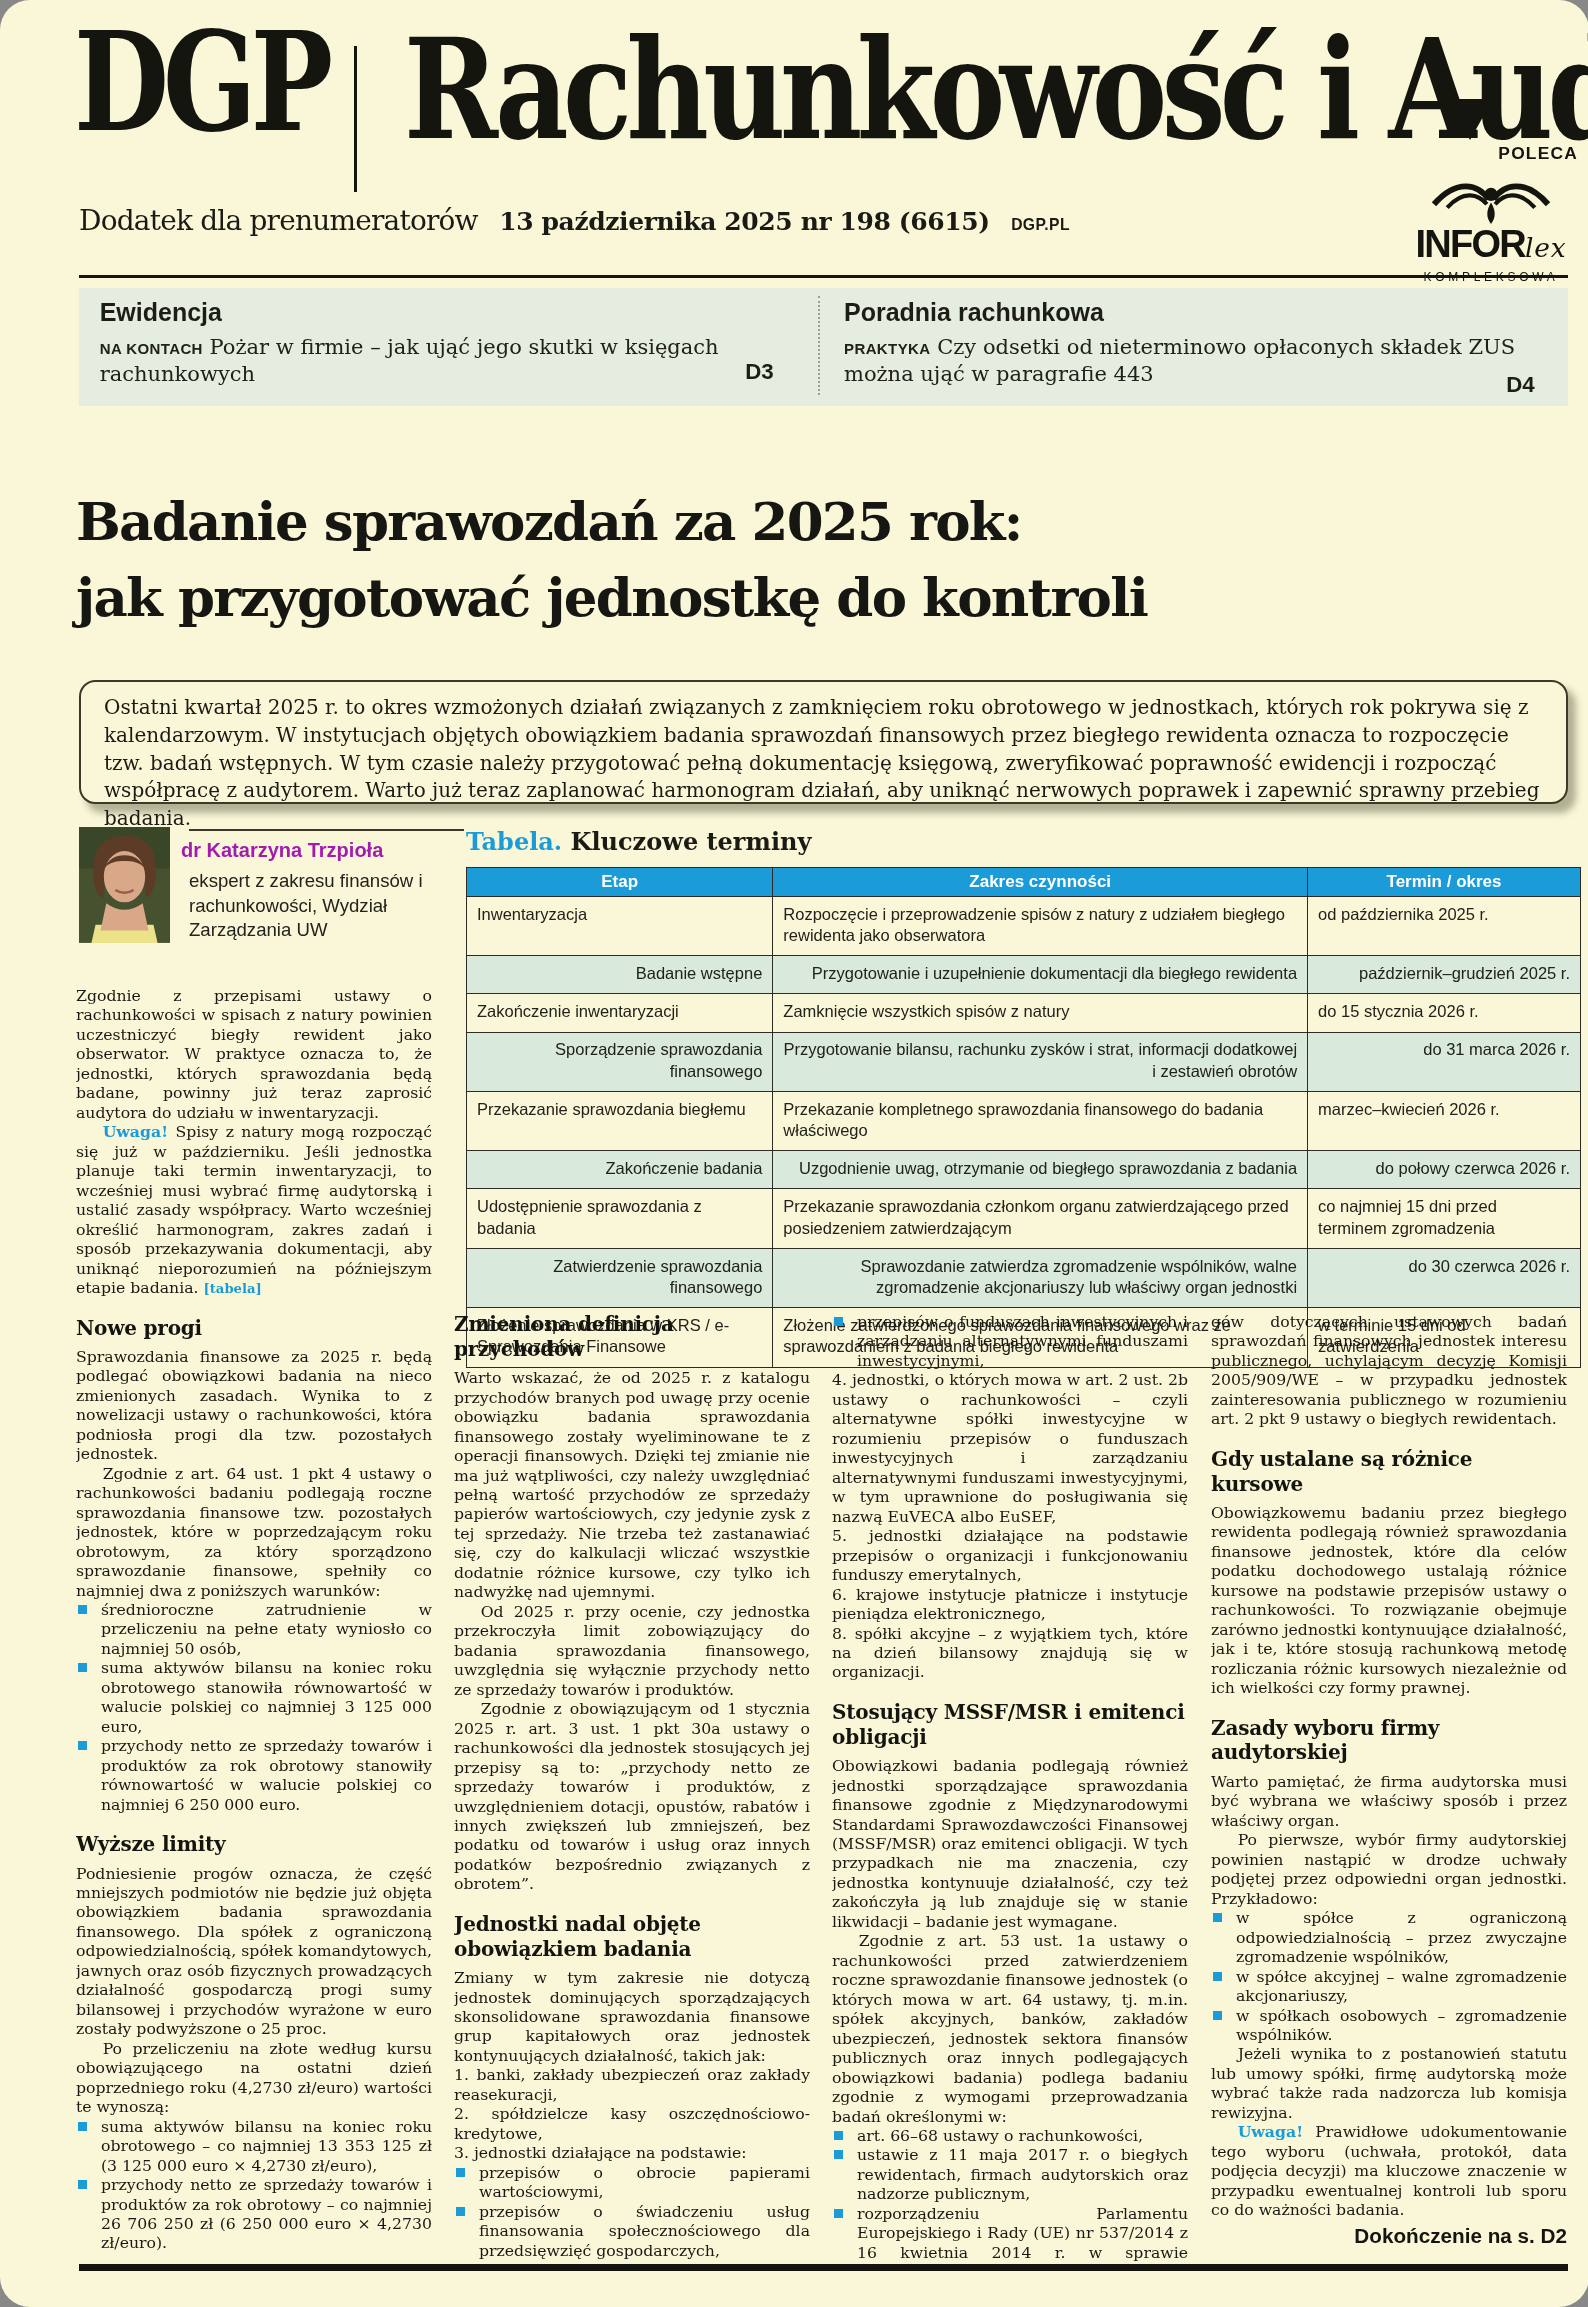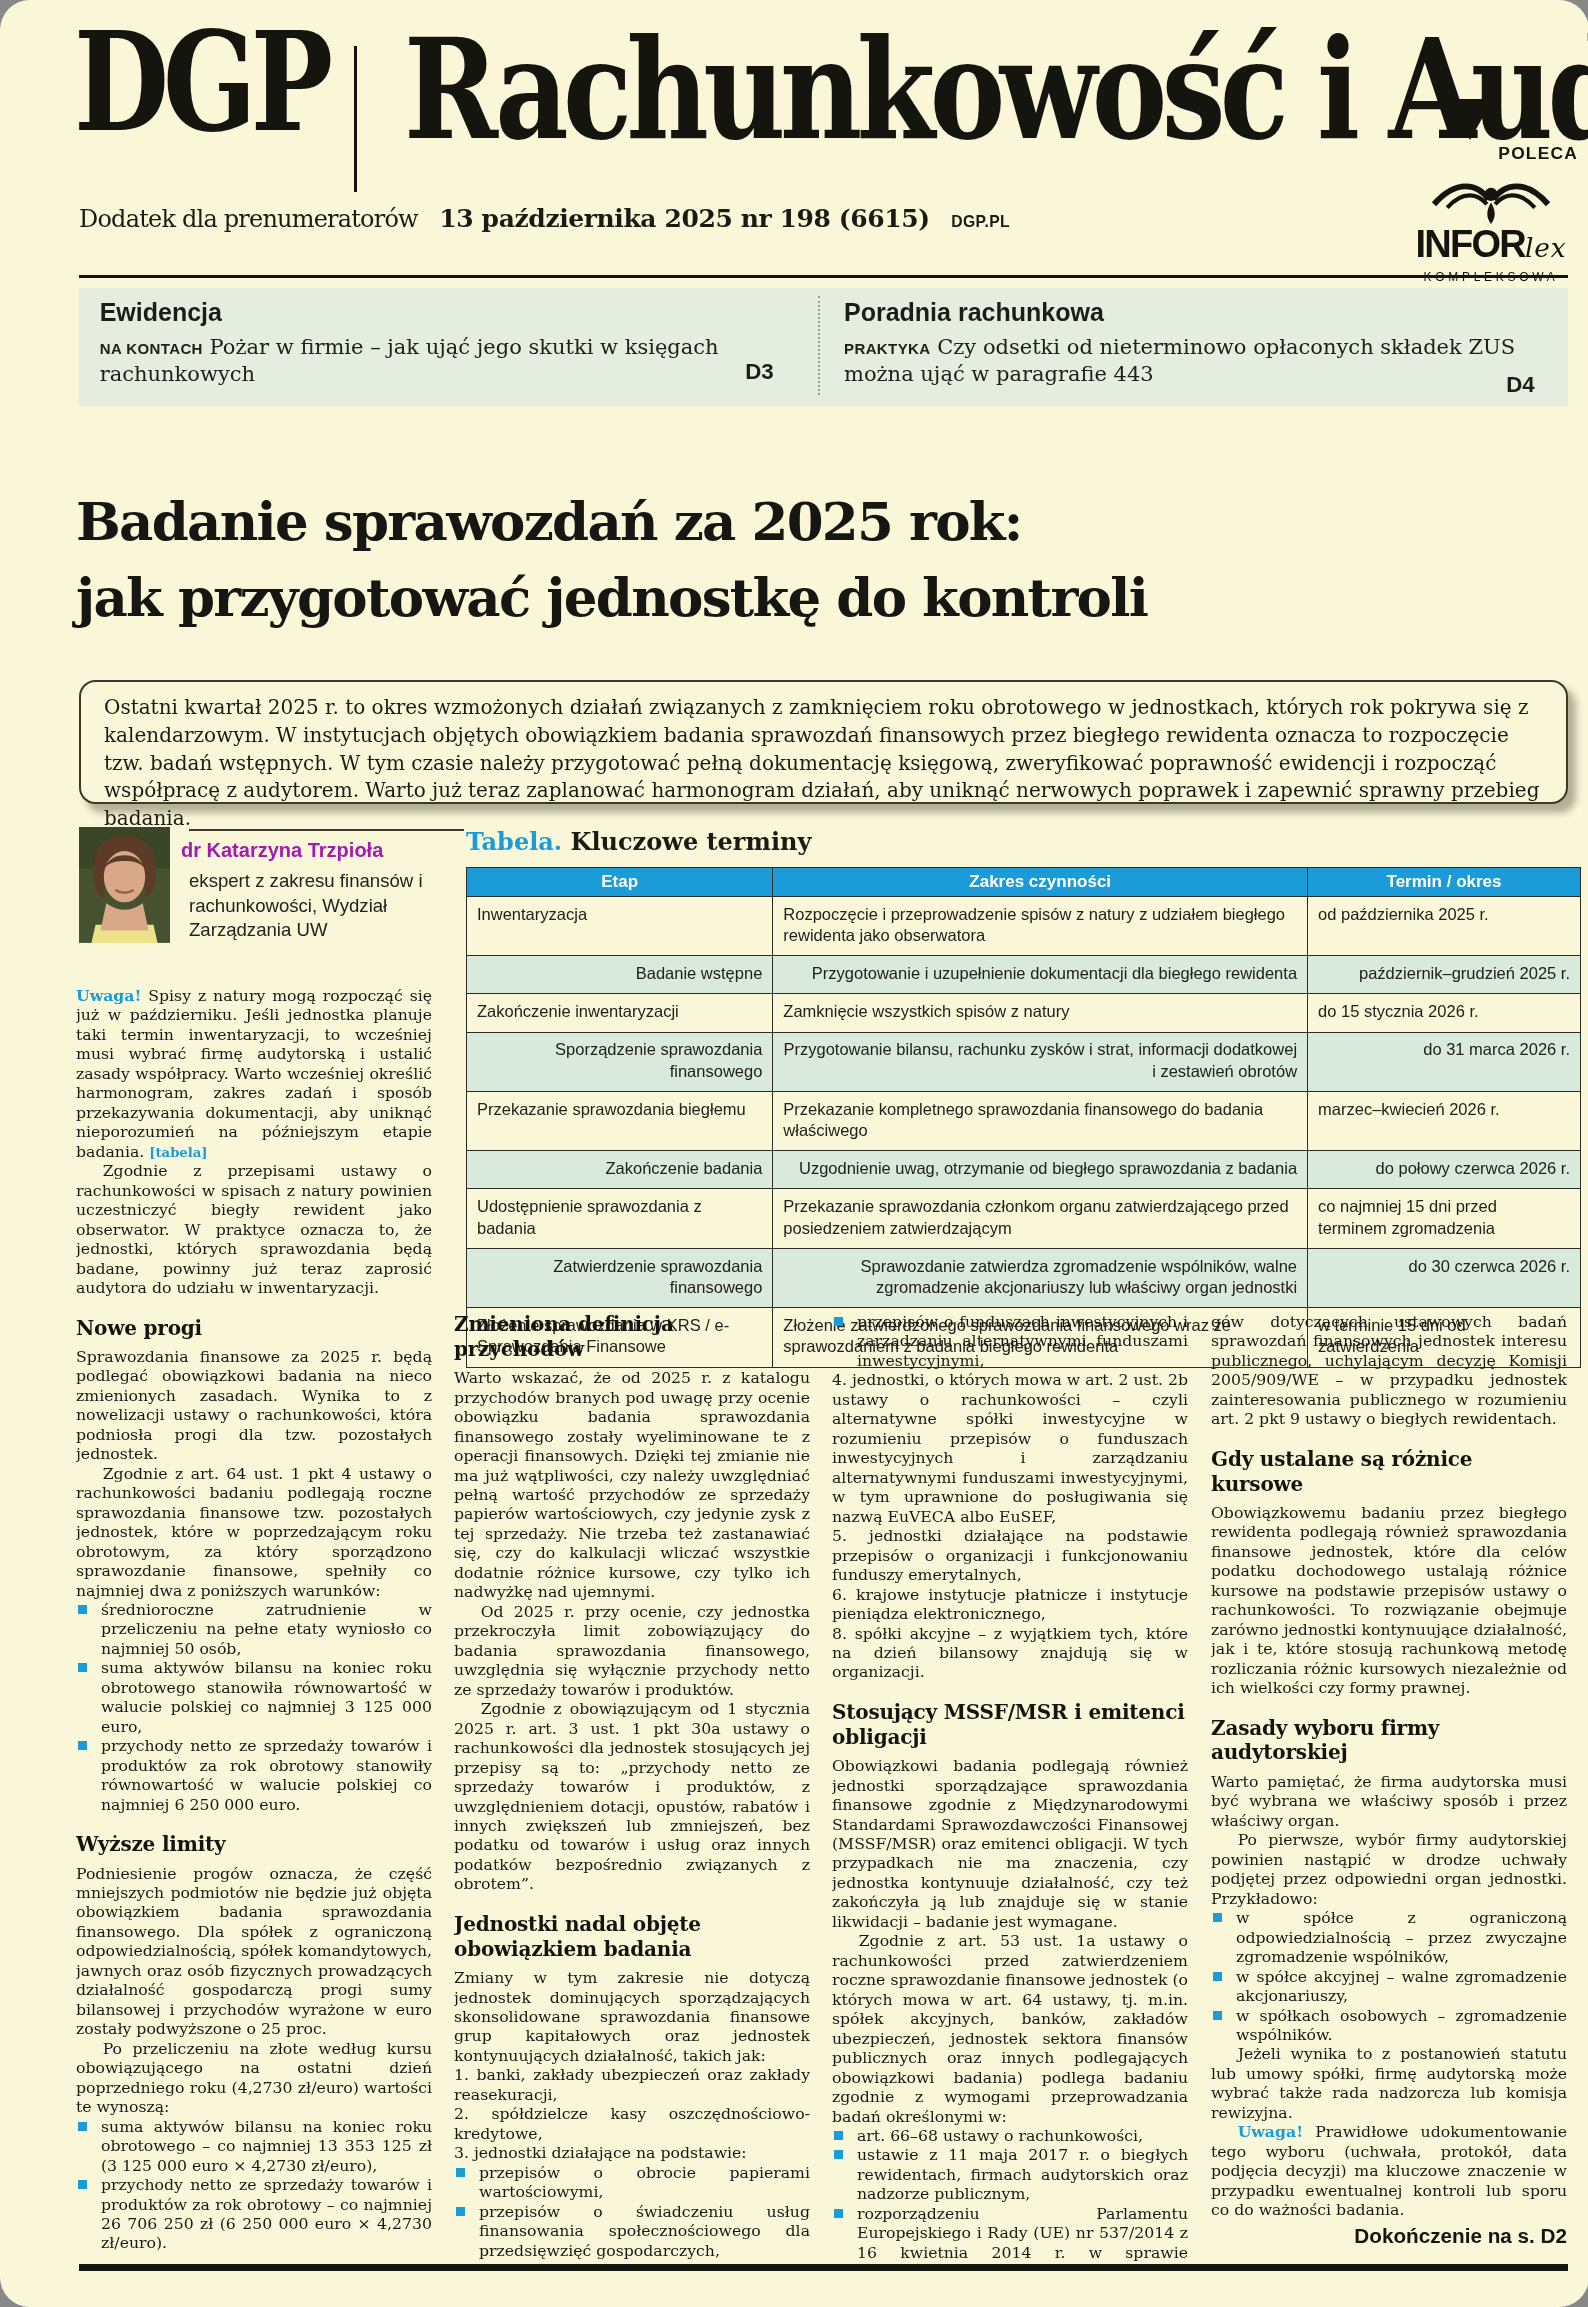--- a/index.html
+++ b/index.html
@@ -17,21 +17,21 @@
     font-family:"DejaVu Serif", serif; font-weight:bold; font-size:137px;
     letter-spacing:-7.4px; transform:scale(.80,1); transform-origin:left top; color:#15150f;
   }
   .mast-divider { position:absolute; left:354px; top:46px; width:3.3px; height:146px; background:#15150f; }
   .mast-title {
     position:absolute; left:404px; top:20px; line-height:1; white-space:nowrap;
     font-family:"DejaVu Serif", serif; font-weight:bold; font-size:118px;
     letter-spacing:-5.8px; transform:scale(.96,1.18); transform-origin:left top; color:#15150f;
   }
   .subtitle-row { position:absolute; left:79px; top:204px; display:flex; align-items:baseline; gap:21.5px; white-space:nowrap; }
-  .sub1 { font-family:"DejaVu Serif", serif; font-size:24px; letter-spacing:-0.8px; }
+  .sub1 { font-family:"DejaVu Serif", serif; font-size:28px; letter-spacing:-0.8px; }
   .sub2 { font-family:"DejaVu Serif", serif; font-weight:bold; font-size:25px; letter-spacing:-0.4px; }
   .sub3 { font-family:"Liberation Sans", sans-serif; font-weight:bold; font-size:15.7px; letter-spacing:0.4px; }
   .promo { position:absolute; left:1404px; top:99px; width:174px; }
   .ribbon { width:0; height:0; margin-left:43px; border-left:23px solid transparent; border-right:23px solid transparent; border-top:41px solid #15150f; }
   .poleca { text-align:right; font-weight:bold; font-size:17.4px; letter-spacing:1.2px; margin-top:3.3px; color:#15150f; }
   .promo svg { display:block; margin:1.7px auto 0; }
   .infor-row { text-align:center; margin-top:-3.3px; white-space:nowrap; }
   .infor-main { font-weight:bold; font-size:38px; letter-spacing:-1.7px; color:#15150f; }
   .infor-lex { font-family:"DejaVu Serif", serif; font-style:italic; font-size:26.5px; letter-spacing:0.8px; color:#15150f; }
   .tagline { text-align:center; font-size:12px; letter-spacing:3.7px; line-height:1.45; margin-top:3.3px; color:#15150f; }
@@ -245,22 +245,22 @@
           <tr>
             <td>Złożenie sprawozdania w KRS / e-Sprawozdania Finansowe</td>
             <td>Złożenie zatwierdzonego sprawozdania finansowego wraz ze sprawozdaniem z badania biegłego rewidenta</td>
             <td>w terminie 15 dni od zatwierdzenia</td>
           </tr>
         </tbody>
     </table>
   </div>
 
   <div class="col" id="col1">
+      <p>Zgodnie z przepisami ustawy o rachunkowości w spisach z natury powinien uczestniczyć biegły rewident jako obserwator. W praktyce oznacza to, że jednostki, których sprawozdania będą badane, powinny już teraz zaprosić audytora do udziału w inwentaryzacji.</p>
       <p><span class="acc">Uwaga!</span> Spisy z natury mogą rozpocząć się już w październiku. Jeśli jednostka planuje taki termin inwentaryzacji, to wcześniej musi wybrać firmę audytorską i ustalić zasady współpracy. Warto wcześniej określić harmonogram, zakres zadań i sposób przekazywania dokumentacji, aby uniknąć nieporozumień na późniejszym etapie badania. <span class="tag">[tabela]</span></p>
-      <p>Zgodnie z przepisami ustawy o rachunkowości w spisach z natury powinien uczestniczyć biegły rewident jako obserwator. W praktyce oznacza to, że jednostki, których sprawozdania będą badane, powinny już teraz zaprosić audytora do udziału w inwentaryzacji.</p>
       <h2>Nowe progi</h2>
       <p>Sprawozdania finansowe za 2025 r. będą podlegać obowiązkowi badania na nieco zmienionych zasadach. Wynika to z nowelizacji ustawy o rachunkowości, która podniosła progi dla tzw. pozostałych jednostek.</p>
       <p>Zgodnie z art. 64 ust. 1 pkt 4 ustawy o rachunkowości badaniu podlegają roczne sprawozdania finansowe tzw. pozostałych jednostek, które w poprzedzającym roku obrotowym, za który sporządzono sprawozdanie finansowe, spełniły co najmniej dwa z poniższych warunków:</p>
       <div class="bullet">średnioroczne zatrudnienie w przeliczeniu na pełne etaty wyniosło co najmniej 50 osób,</div>
       <div class="bullet">suma aktywów bilansu na koniec roku obrotowego stanowiła równowartość w walucie polskiej co najmniej 3 125 000 euro,</div>
       <div class="bullet">przychody netto ze sprzedaży towarów i produktów za rok obrotowy stanowiły równowartość w walucie polskiej co najmniej 6 250 000 euro.</div>
       <h2>Wyższe limity</h2>
       <p>Podniesienie progów oznacza, że część mniejszych podmiotów nie będzie już objęta obowiązkiem badania sprawozdania finansowego. Dla spółek z ograniczoną odpowiedzialnością, spółek komandytowych, jawnych oraz osób fizycznych prowadzących działalność gospodarczą progi sumy bilansowej i przychodów wyrażone w euro zostały podwyższone o 25 proc.</p>
       <p>Po przeliczeniu na złote według kursu obowiązującego na ostatni dzień poprzedniego roku (4,2730 zł/euro) wartości te wynoszą:</p>
       <div class="bullet">suma aktywów bilansu na koniec roku obrotowego – co najmniej 13 353 125 zł (3 125 000 euro × 4,2730 zł/euro),</div>

